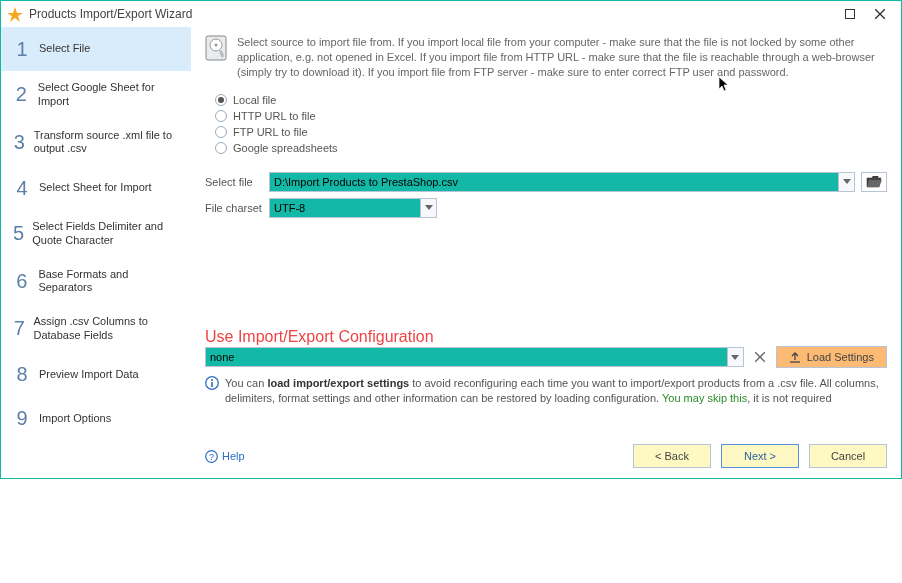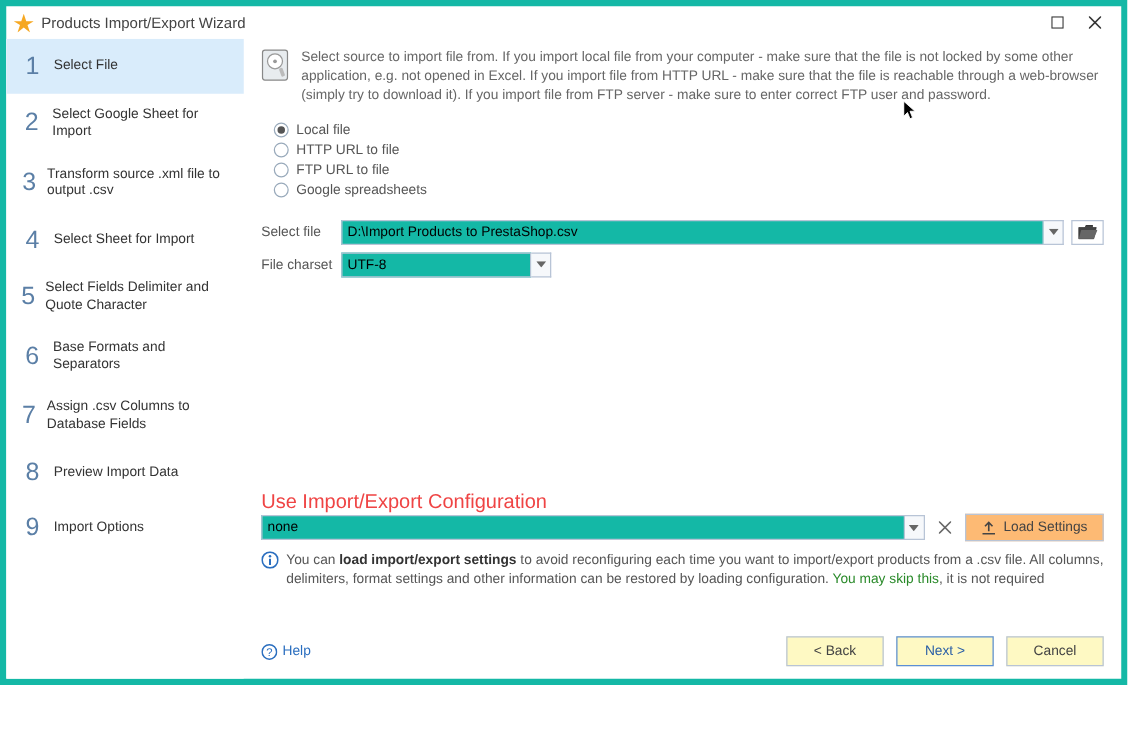--- a/index.html
+++ b/index.html
@@ -1,17 +1,17 @@
 <!DOCTYPE html>
 <html><head>
 <meta charset="utf-8">
 <style>
 * { box-sizing: border-box; margin: 0; padding: 0; font-family: "Segoe UI", Tahoma, sans-serif; }
 body { background: #fff; }
-.window { width: 902px; height: 548px; border: 5px solid #14b8a6; position: relative; background: #fff; display: flex; flex-direction: column; }
+.window { width: 902px; height: 479px; border: 1px solid #14b8a6; position: relative; background: #fff; display: flex; flex-direction: column; }
 .titlebar { height: 26px; display: flex; align-items: center; padding: 0 6px; font-size: 12px; color: #444; }
 .titlebar .app-icon { width: 16px; height: 16px; margin-right: 6px; }
 .titlebar .spacer { flex: 1; }
 .titlebar .win-btn { width: 30px; height: 20px; display: flex; align-items: center; justify-content: center; cursor: pointer; }
 .body { flex: 1; display: flex; overflow: hidden; }
 .sidebar { width: 190px; background: #fff; border-right: 0; }
 .step { display: flex; align-items: center; padding: 10px 10px; cursor: pointer; min-height: 44px; }
 .step.active { background: #d9ecfb; }
 .step .num { font-size: 20px; color: #5b7fa6; width: 22px; text-align: center; font-weight: 400; }
 .step .label { font-size: 11px; color: #333; margin-left: 6px; line-height: 1.25; }

